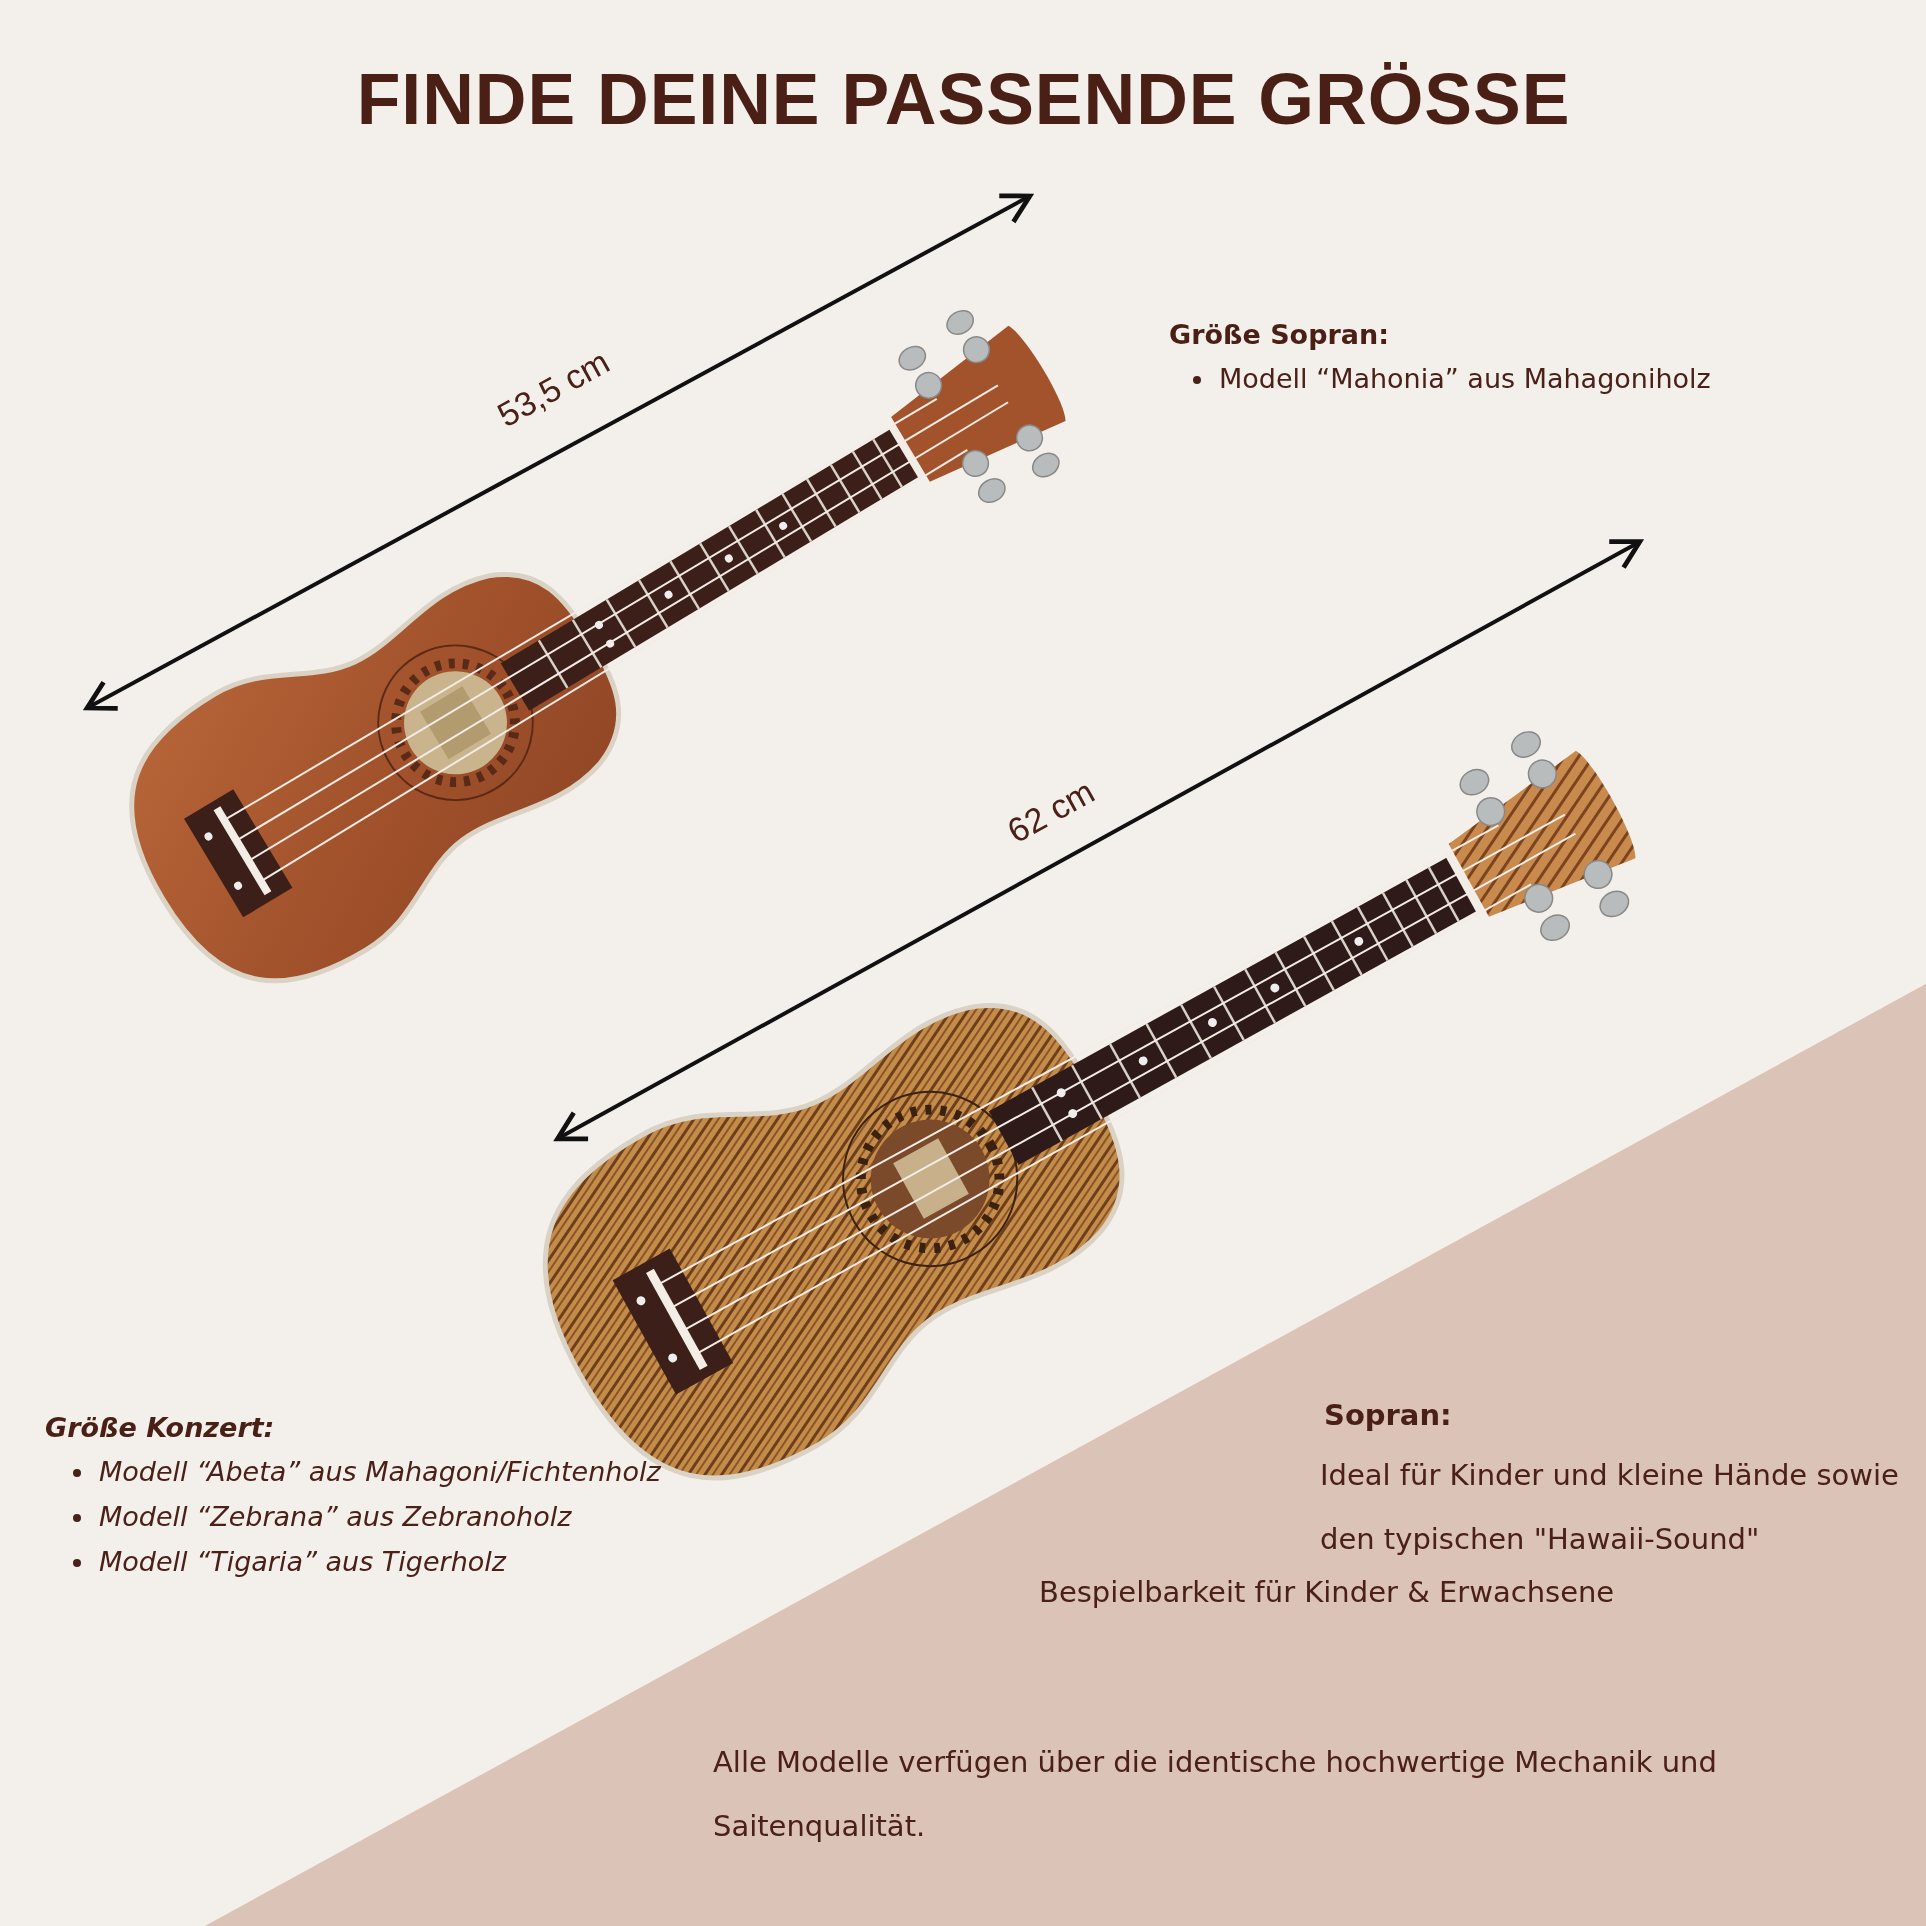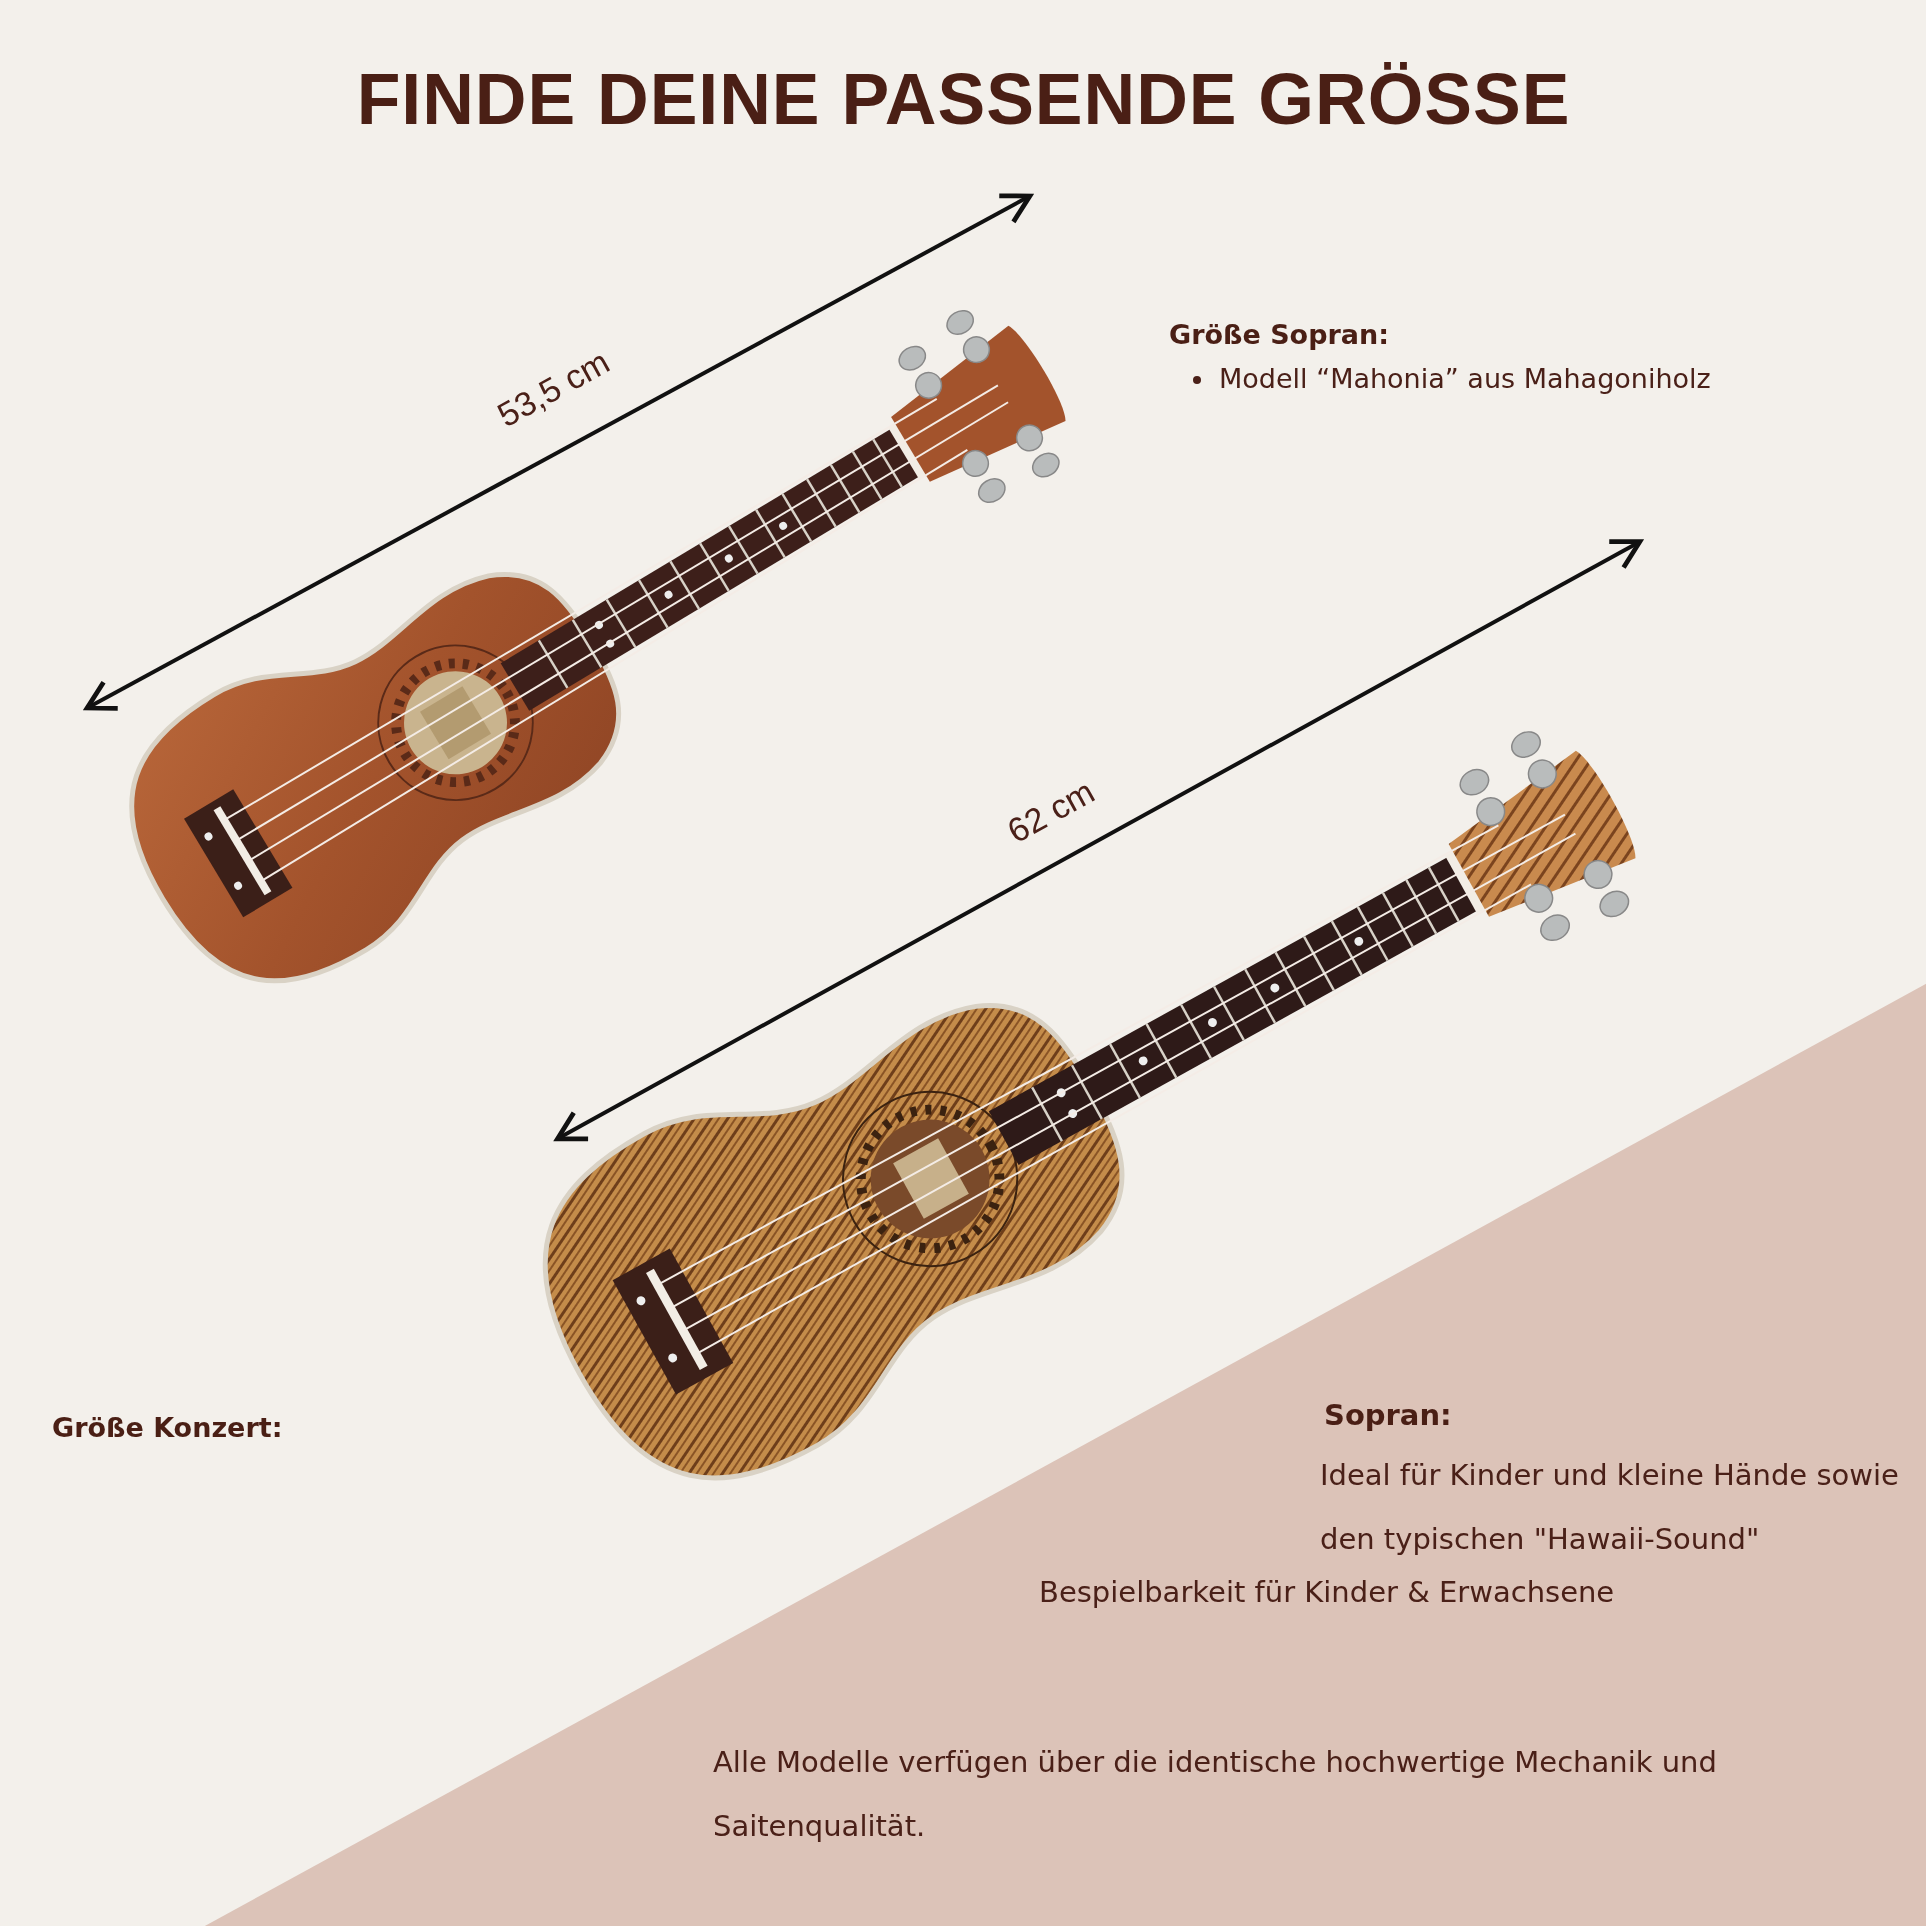--- a/index.html
+++ b/index.html
@@ -198,22 +198,27 @@
 <div class="dim-label" style="left:510px; top:396px; transform: rotate(-29deg);">53,5 cm</div>
 <div class="dim-label" style="left:1020px; top:812px; transform: rotate(-29deg);">62 cm</div>
 
 <div class="info-block" style="left:1169px; top:317px;">
   <div class="info-heading">Größe Sopran:</div>
   <ul class="info-list" style="margin-left:22px;">
     <li>Modell “Mahonia” aus Mahagoniholz</li>
   </ul>
 </div>
 
-<div class="info-block" style="left:52px; top:1410px;">
+<div class="info-block" style="left:45px; top:1410px;font-style:italic;">
   <div class="info-heading">Größe Konzert:</div>
+  <ul class="info-list" style="margin-left:26px;">
+    <li>Modell “Abeta” aus Mahagoni/Fichtenholz</li>
+    <li>Modell “Zebrana” aus Zebranoholz</li>
+    <li>Modell “Tigaria” aus Tigerholz</li>
+  </ul>
 </div>
 
 <div class="desc-block" style="left:1306px; top:1380px;">
   <p class="desc-heading">Sopran:</p>
   <p class="desc-text">Ideal für Kinder und kleine Hände sowie</p>
   <p class="desc-text">den typischen "Hawaii-Sound"</p>
 </div>
 
 <div class="desc-block" style="left:1025px; top:1553px;">
   <p class="desc-text">Bespielbarkeit für Kinder &amp; Erwachsene</p>

